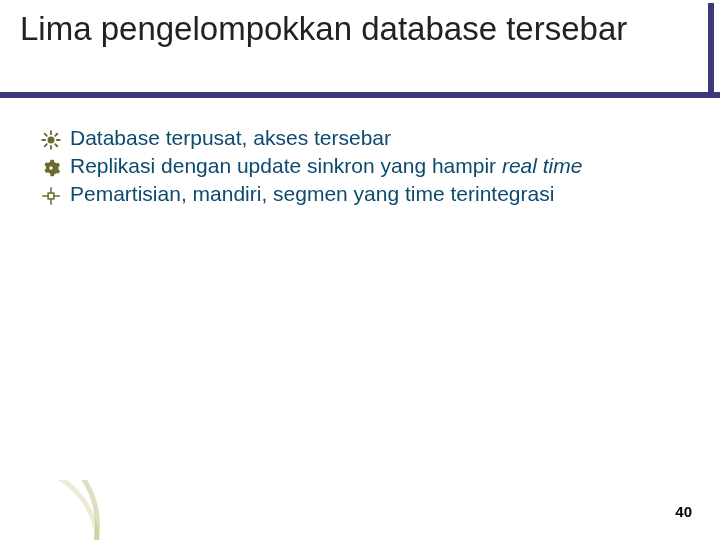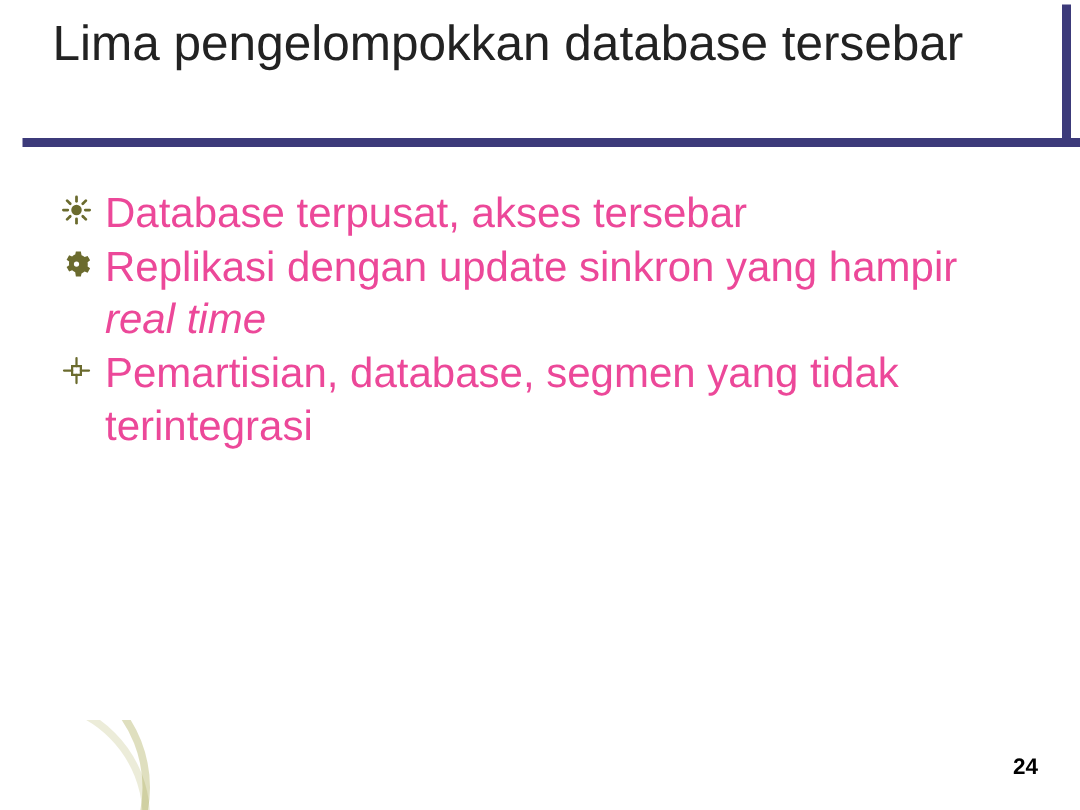--- a/index.html
+++ b/index.html
@@ -9,21 +9,20 @@
     height: 540px;
     font-family: Arial, Helvetica, sans-serif;
     background: #ffffff;
     overflow: hidden;
   }
   .slide {
     position: relative;
     width: 720px;
     height: 540px;
     box-sizing: border-box;
-    padding-left: 15px;
   }
   
   .header {
     position: relative;
     padding: 10px 20px 10px 20px;
   }
   .title {
     font-size: 33px;
     color: #222;
     line-height: 1.15;
@@ -47,22 +46,22 @@
     background: #3c3a7a;
   }
   
   .content {
     position: absolute;
     top: 125px;
     left: 40px;
     right: 40px;
   }
   .item {
-    font-size: 28px;
-    color: #ec4899;
+    font-size: 21px;
+    color: #0c4a6e;
     line-height: 1.23;
     margin: 0 0 2px 0;
     padding-left: 30px;
     position: relative;
   }
   .bullet {
     position: absolute;
     left: 0;
     top: 4px;
     width: 22px;
@@ -162,25 +161,25 @@
         <svg viewBox="0 0 24 24" width="20" height="20">
           <g fill="none" stroke="#6b6b2e" stroke-width="1.8" stroke-linecap="round">
             <rect x="8.5" y="8.5" width="7" height="7"></rect>
             <line x1="12" y1="2" x2="12" y2="8.5"></line>
             <line x1="12" y1="15.5" x2="12" y2="22"></line>
             <line x1="2" y1="12" x2="8.5" y2="12"></line>
             <line x1="15.5" y1="12" x2="22" y2="12"></line>
           </g>
         </svg>
       </span>
-      <span>Pemartisian, database, segmen yang tidak terintegrasi</span>
+      <span>Pemartisian, mandiri, segmen yang time terintegrasi</span>
     </div>
 
   </div>
 
-  <div class="pagenum">24</div>
+  <div class="pagenum">40</div>
 
   <div class="corner-bl">
     <div class="ring"></div>
     <div class="ring r2"></div>
   </div>
 
 </div>
 
 </body></html>

